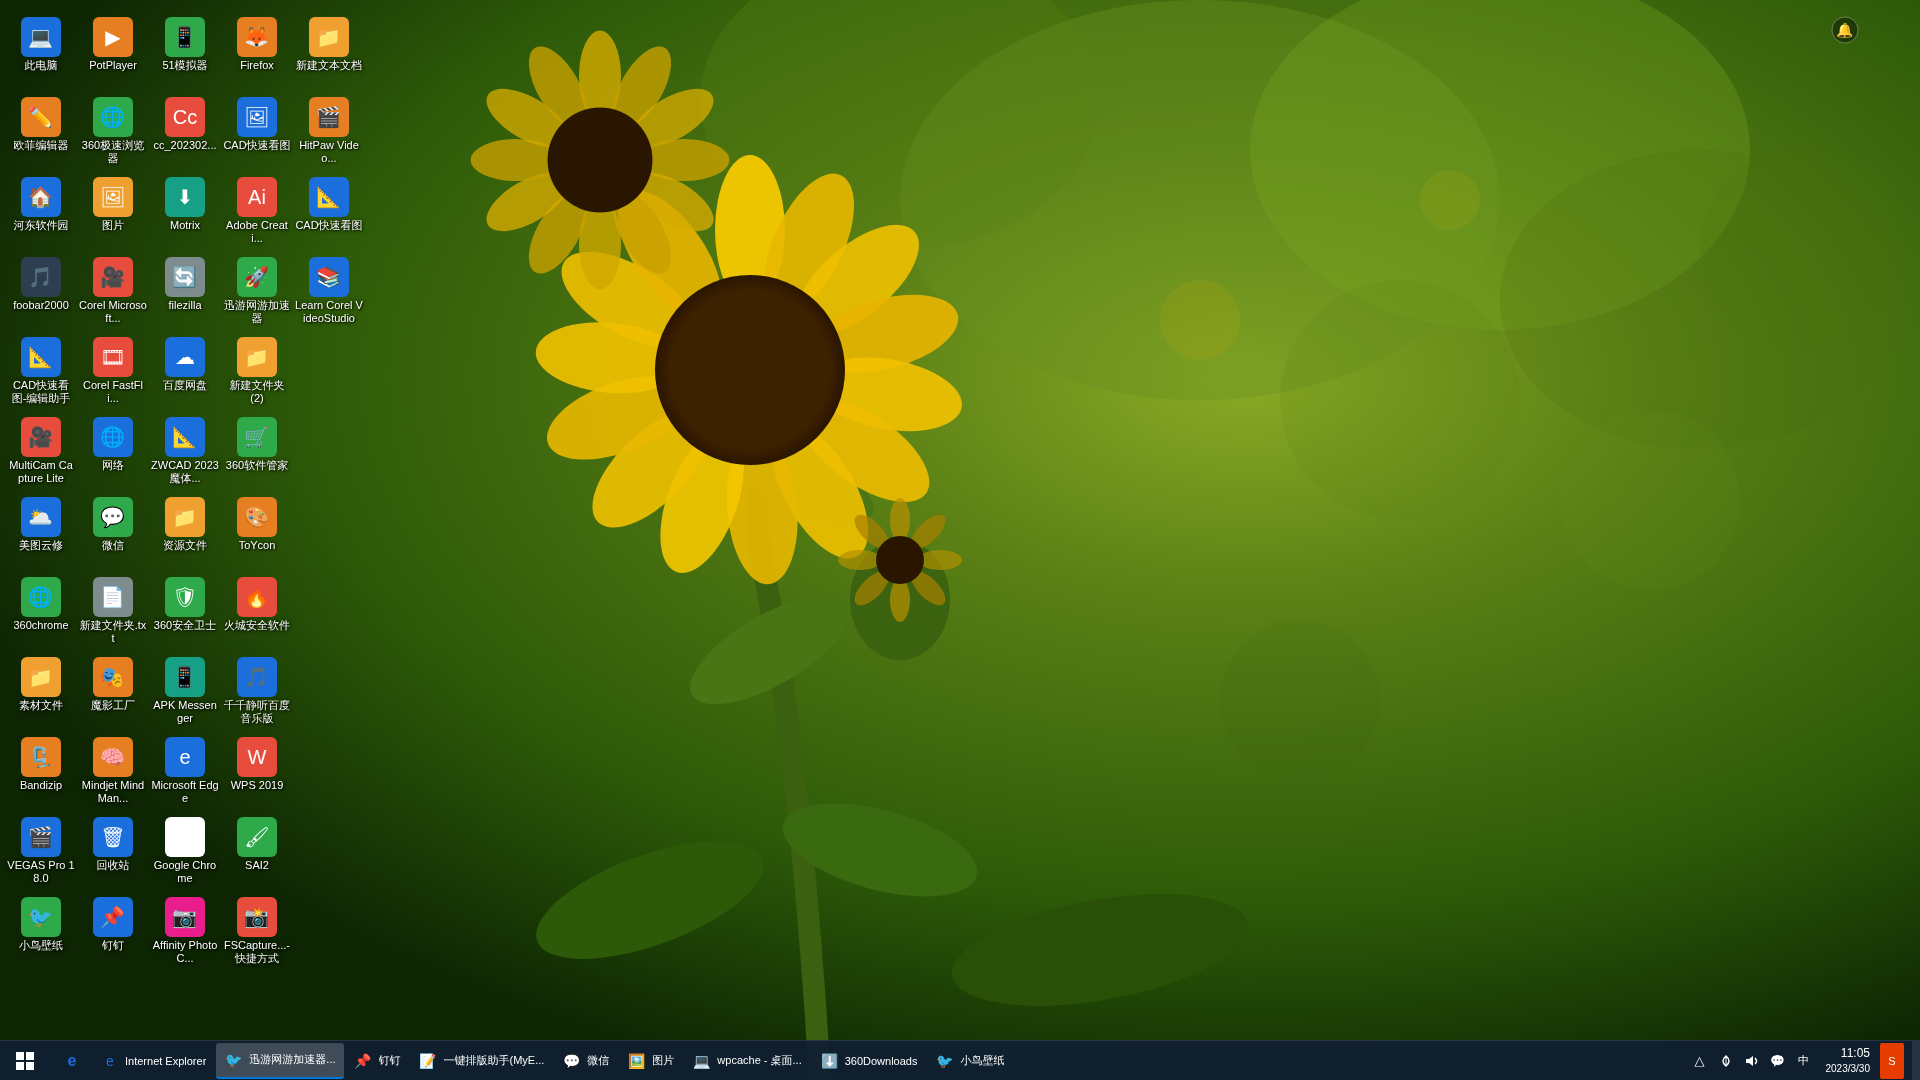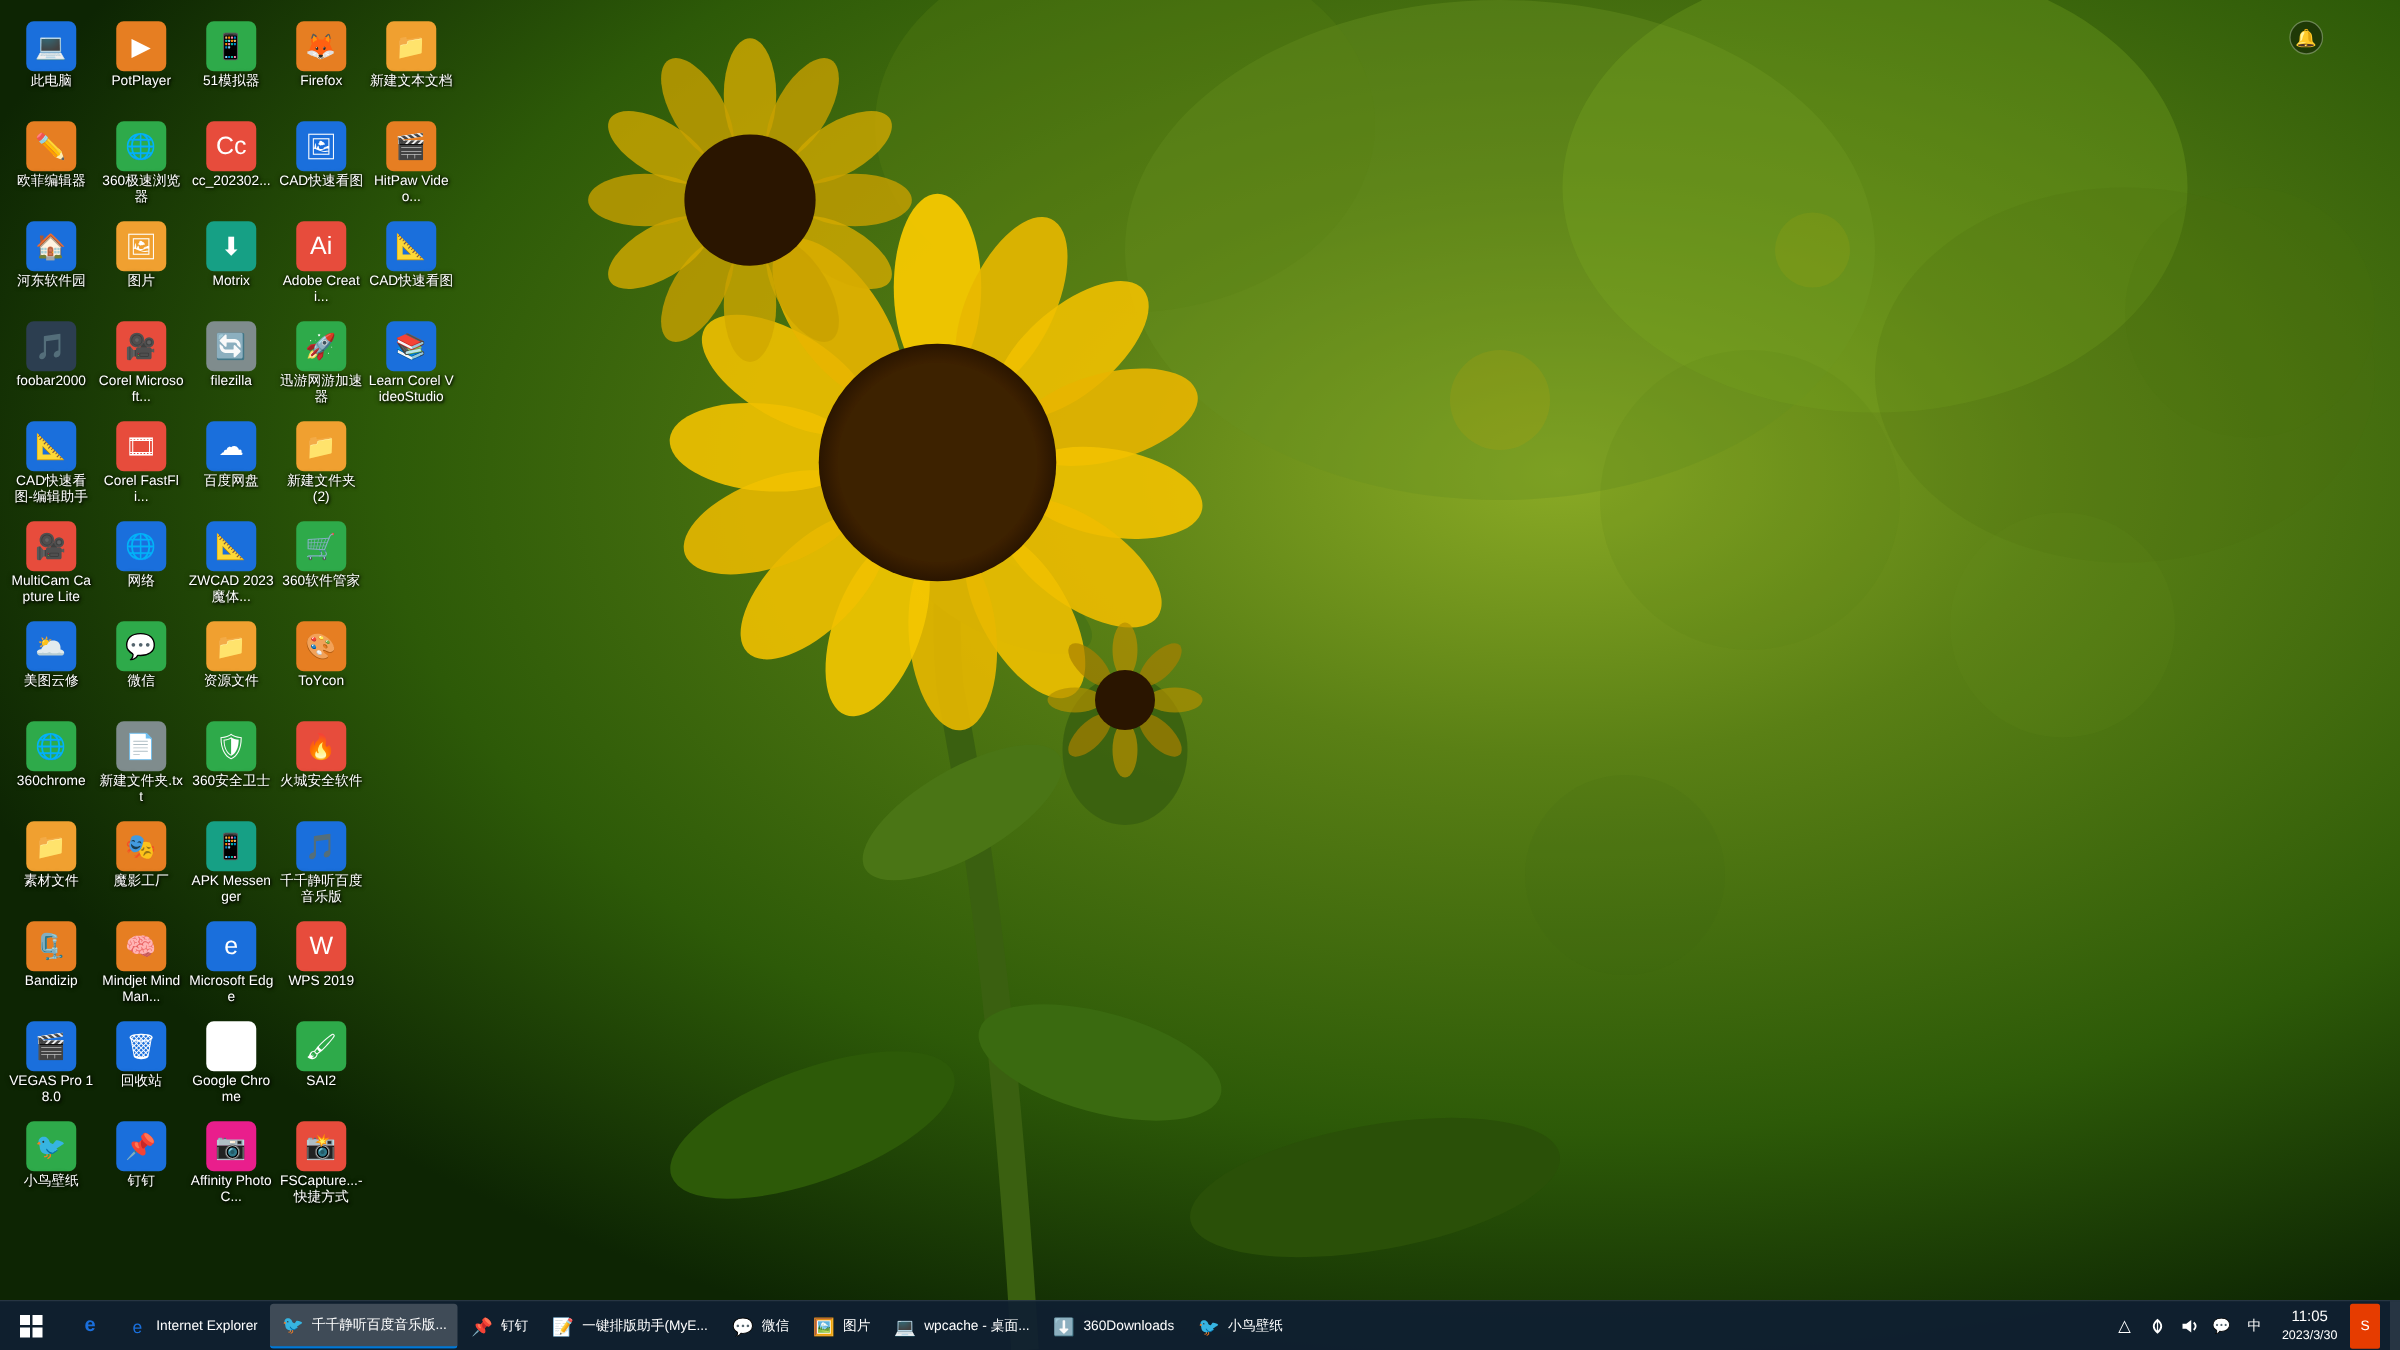--- a/index.html
+++ b/index.html
@@ -161,21 +161,21 @@
       align-items: center;
       justify-content: center;
       color: white;
       font-size: 13px;
       cursor: pointer;
     }
 
     #clock {
       color: white;
       font-size: 11px;
-      text-align: center;
+      text-align: right;
       padding: 0 8px;
       line-height: 1.4;
       cursor: pointer;
     }
 
     
     #corner-icon {
       position: absolute;
       top: 15px;
       right: 60px;
@@ -522,21 +522,21 @@
     <div class="taskbar-item">
       <div class="taskbar-icon" style="color:#1a6fdc;font-weight:bold;font-size:16px">e</div>
     </div>
 
   <div class="taskbar-item">
     <div class="taskbar-icon" style="color:#1a6fdc">e</div>
     <span class="taskbar-label">Internet Explorer</span>
   </div>
       <div class="taskbar-item active">
     <div class="taskbar-icon" style="color:#2eaa4a">🐦</div>
-    <span class="taskbar-label">千千静听百度音乐版...</span>
+    <span class="taskbar-label">迅游网游加速器...</span>
   </div>
       <div class="taskbar-item">
     <div class="taskbar-icon" style="color:#1a7fe8">📌</div>
     <span class="taskbar-label">钉钉</span>
   </div>
       <div class="taskbar-item">
     <div class="taskbar-icon" style="color:#e67e22">📝</div>
     <span class="taskbar-label">一键排版助手(MyE...</span>
   </div>
       <div class="taskbar-item">

